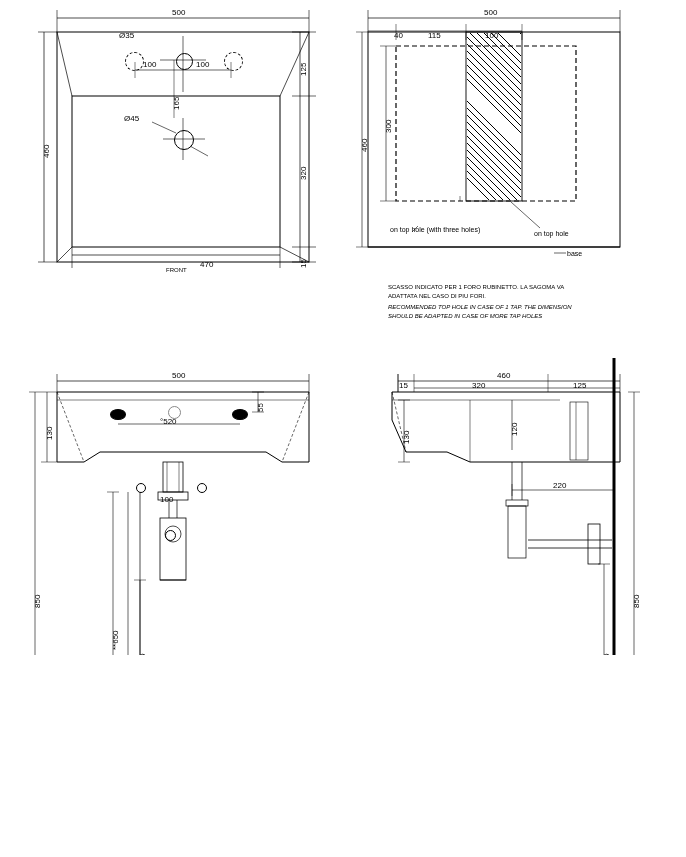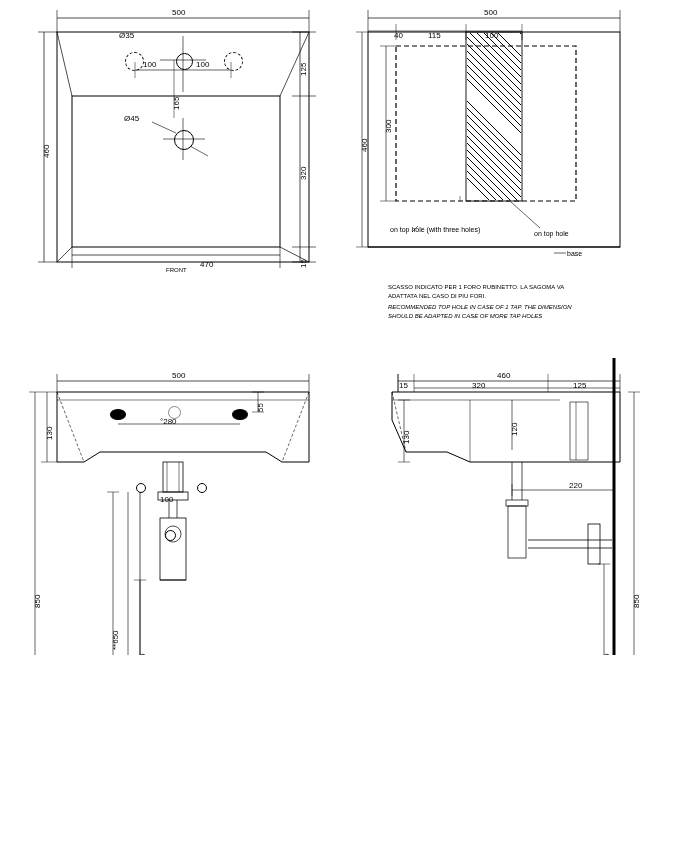--- a/index.html
+++ b/index.html
@@ -227,34 +227,34 @@
   <div class="txt sm" style="left:567px;top:249px;">base</div>
 
   <div class="txt xs" style="left:388px;top:283px;">SCASSO INDICATO PER 1 FORO RUBINETTO. LA SAGOMA VA</div>
   <div class="txt xs" style="left:388px;top:292px;">ADATTATA NEL CASO DI PIU FORI.</div>
   <div class="txt xs ital" style="left:388px;top:303px;">RECOMMENDED TOP HOLE IN CASE OF 1 TAP. THE DIMENSION</div>
   <div class="txt xs ital" style="left:388px;top:312px;">SHOULD BE ADAPTED IN CASE OF MORE TAP HOLES</div>
 
   <div class="txt" style="left:172px;top:371px;">500</div>
   <div class="vtxt" style="left:45px;top:440px;">130</div>
   <div class="vtxt" style="left:256px;top:412px;">55</div>
-  <div class="txt" style="left:160px;top:417px;">°280</div>
+  <div class="txt" style="left:160px;top:417px;">°520</div>
   <div class="txt" style="left:160px;top:495px;">100</div>
   <div class="vtxt" style="left:33px;top:608px;">850</div>
   <div class="vtxt" style="left:111px;top:650px;">**650</div>
   <div class="vtxt" style="left:138px;top:670px;">*550</div>
   <div class="txt" style="left:166px;top:840px;font-size:7px;">FRONT</div>
 
   <div class="txt" style="left:497px;top:371px;">460</div>
   <div class="txt" style="left:399px;top:381px;">15</div>
   <div class="txt" style="left:472px;top:381px;">320</div>
   <div class="txt" style="left:573px;top:381px;">125</div>
   <div class="vtxt" style="left:402px;top:444px;">130</div>
   <div class="vtxt" style="left:510px;top:436px;">120</div>
-  <div class="txt" style="left:553px;top:481px;margin-left:16px;">220</div>
+  <div class="txt" style="left:553px;top:481px;">220</div>
   <div class="vtxt" style="left:632px;top:608px;">850</div>
   <div class="vtxt" style="left:602px;top:670px;">*550</div>
   <div class="txt" style="left:505px;top:840px;font-size:7px;">SIDE</div>
 
   <div class="txt xs" style="left:64px;top:795px;">*  WATER OUTLET  WITH SISP\SIFN\SIFBR\SIFCM</div>
   <div class="txt xs" style="left:64px;top:807px;">** WATER INLET  (HOT-COLD)</div>
   <div class="txt xs" style="left:64px;top:821px;">° WALL FIXINGS</div>
 
 </div>
 

